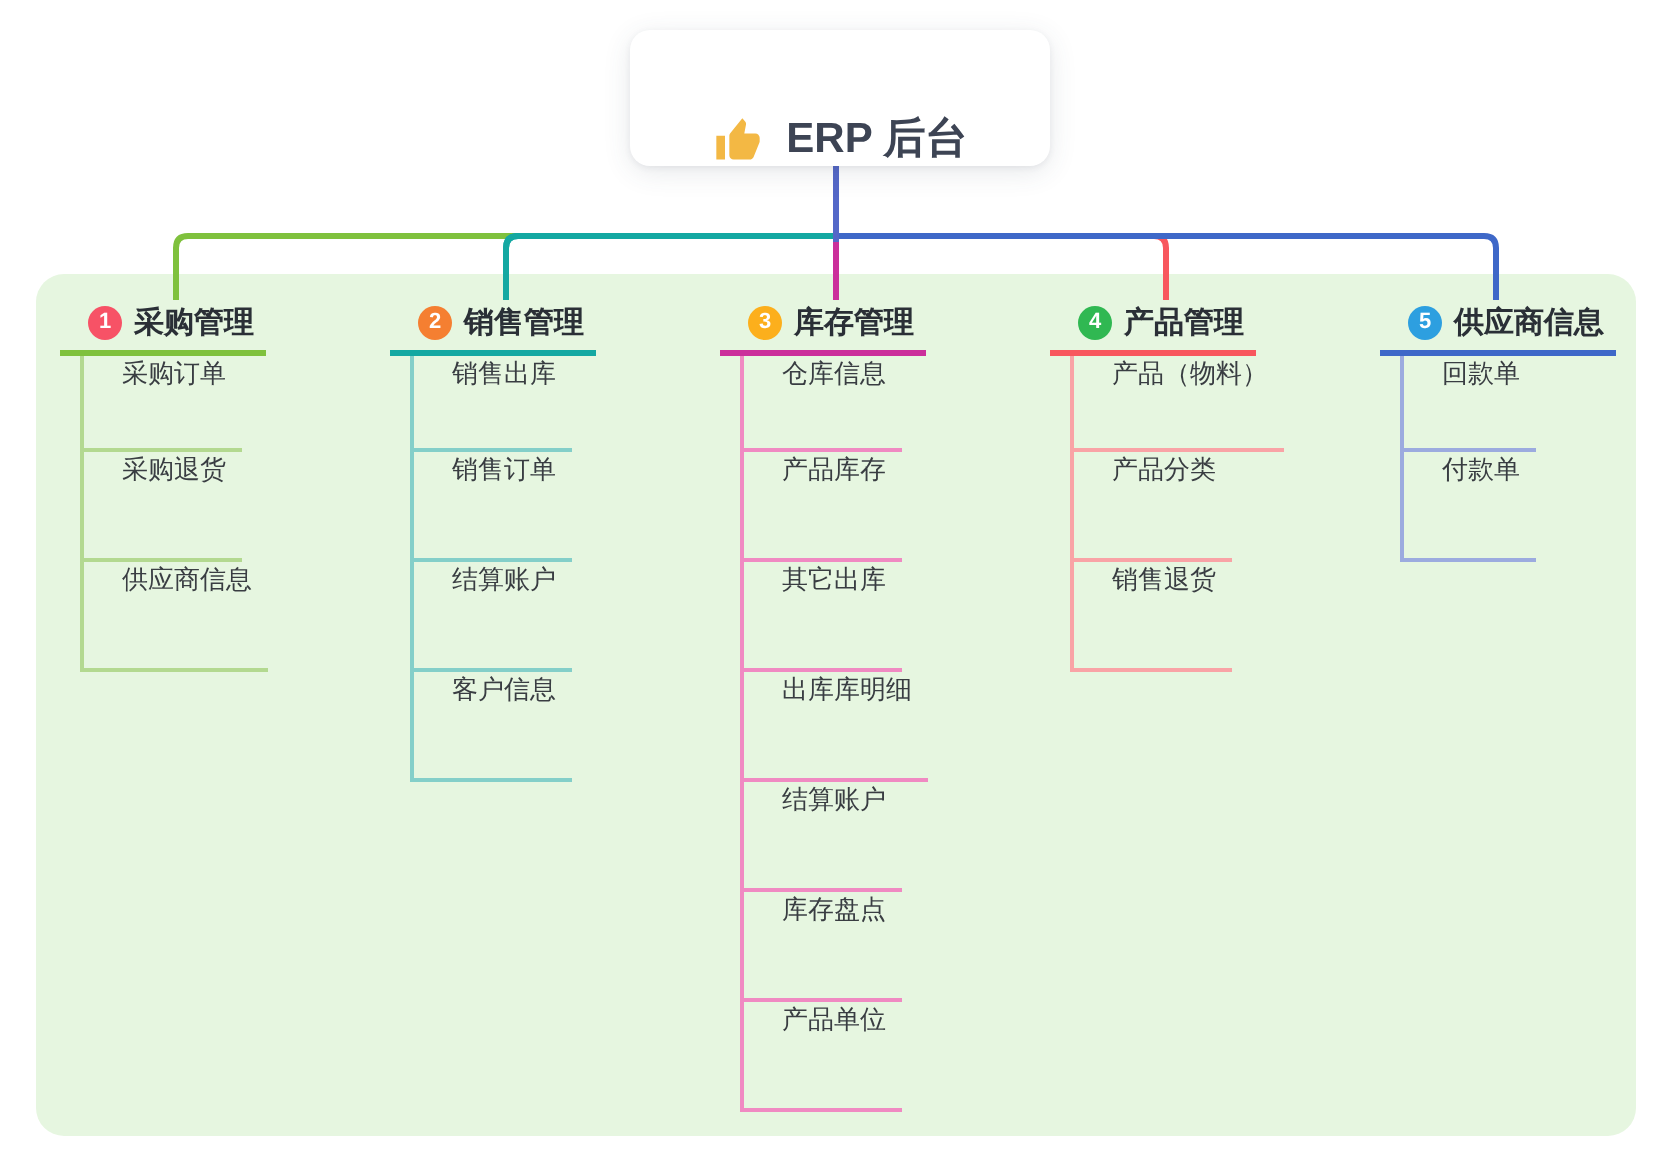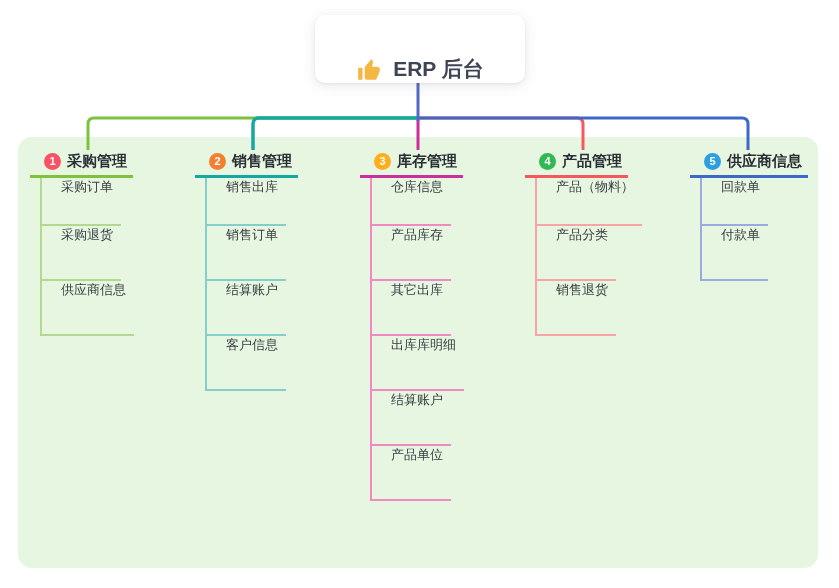--- a/index.html
+++ b/index.html
@@ -131,20 +131,23 @@
           <div class="child">
             <span>其它出库</span>
           </div>
           <div class="child">
             <span>出库库明细</span>
           </div>
           <div class="child">
             <span>结算账户</span>
           </div>
           <div class="child">
+            <span>库存盘点</span>
+          </div>
+          <div class="child">
             <span>产品单位</span>
           </div>
         </div>
   </div>
 
   <div class="branch" style="left: 525px; --line: #f8575e; --badge: #30b852; --childline: #f9a3a6;">
     <div class="branch-title">
       <span class="badge">4</span>
       <span class="branch-label">产品管理</span>
     </div>

